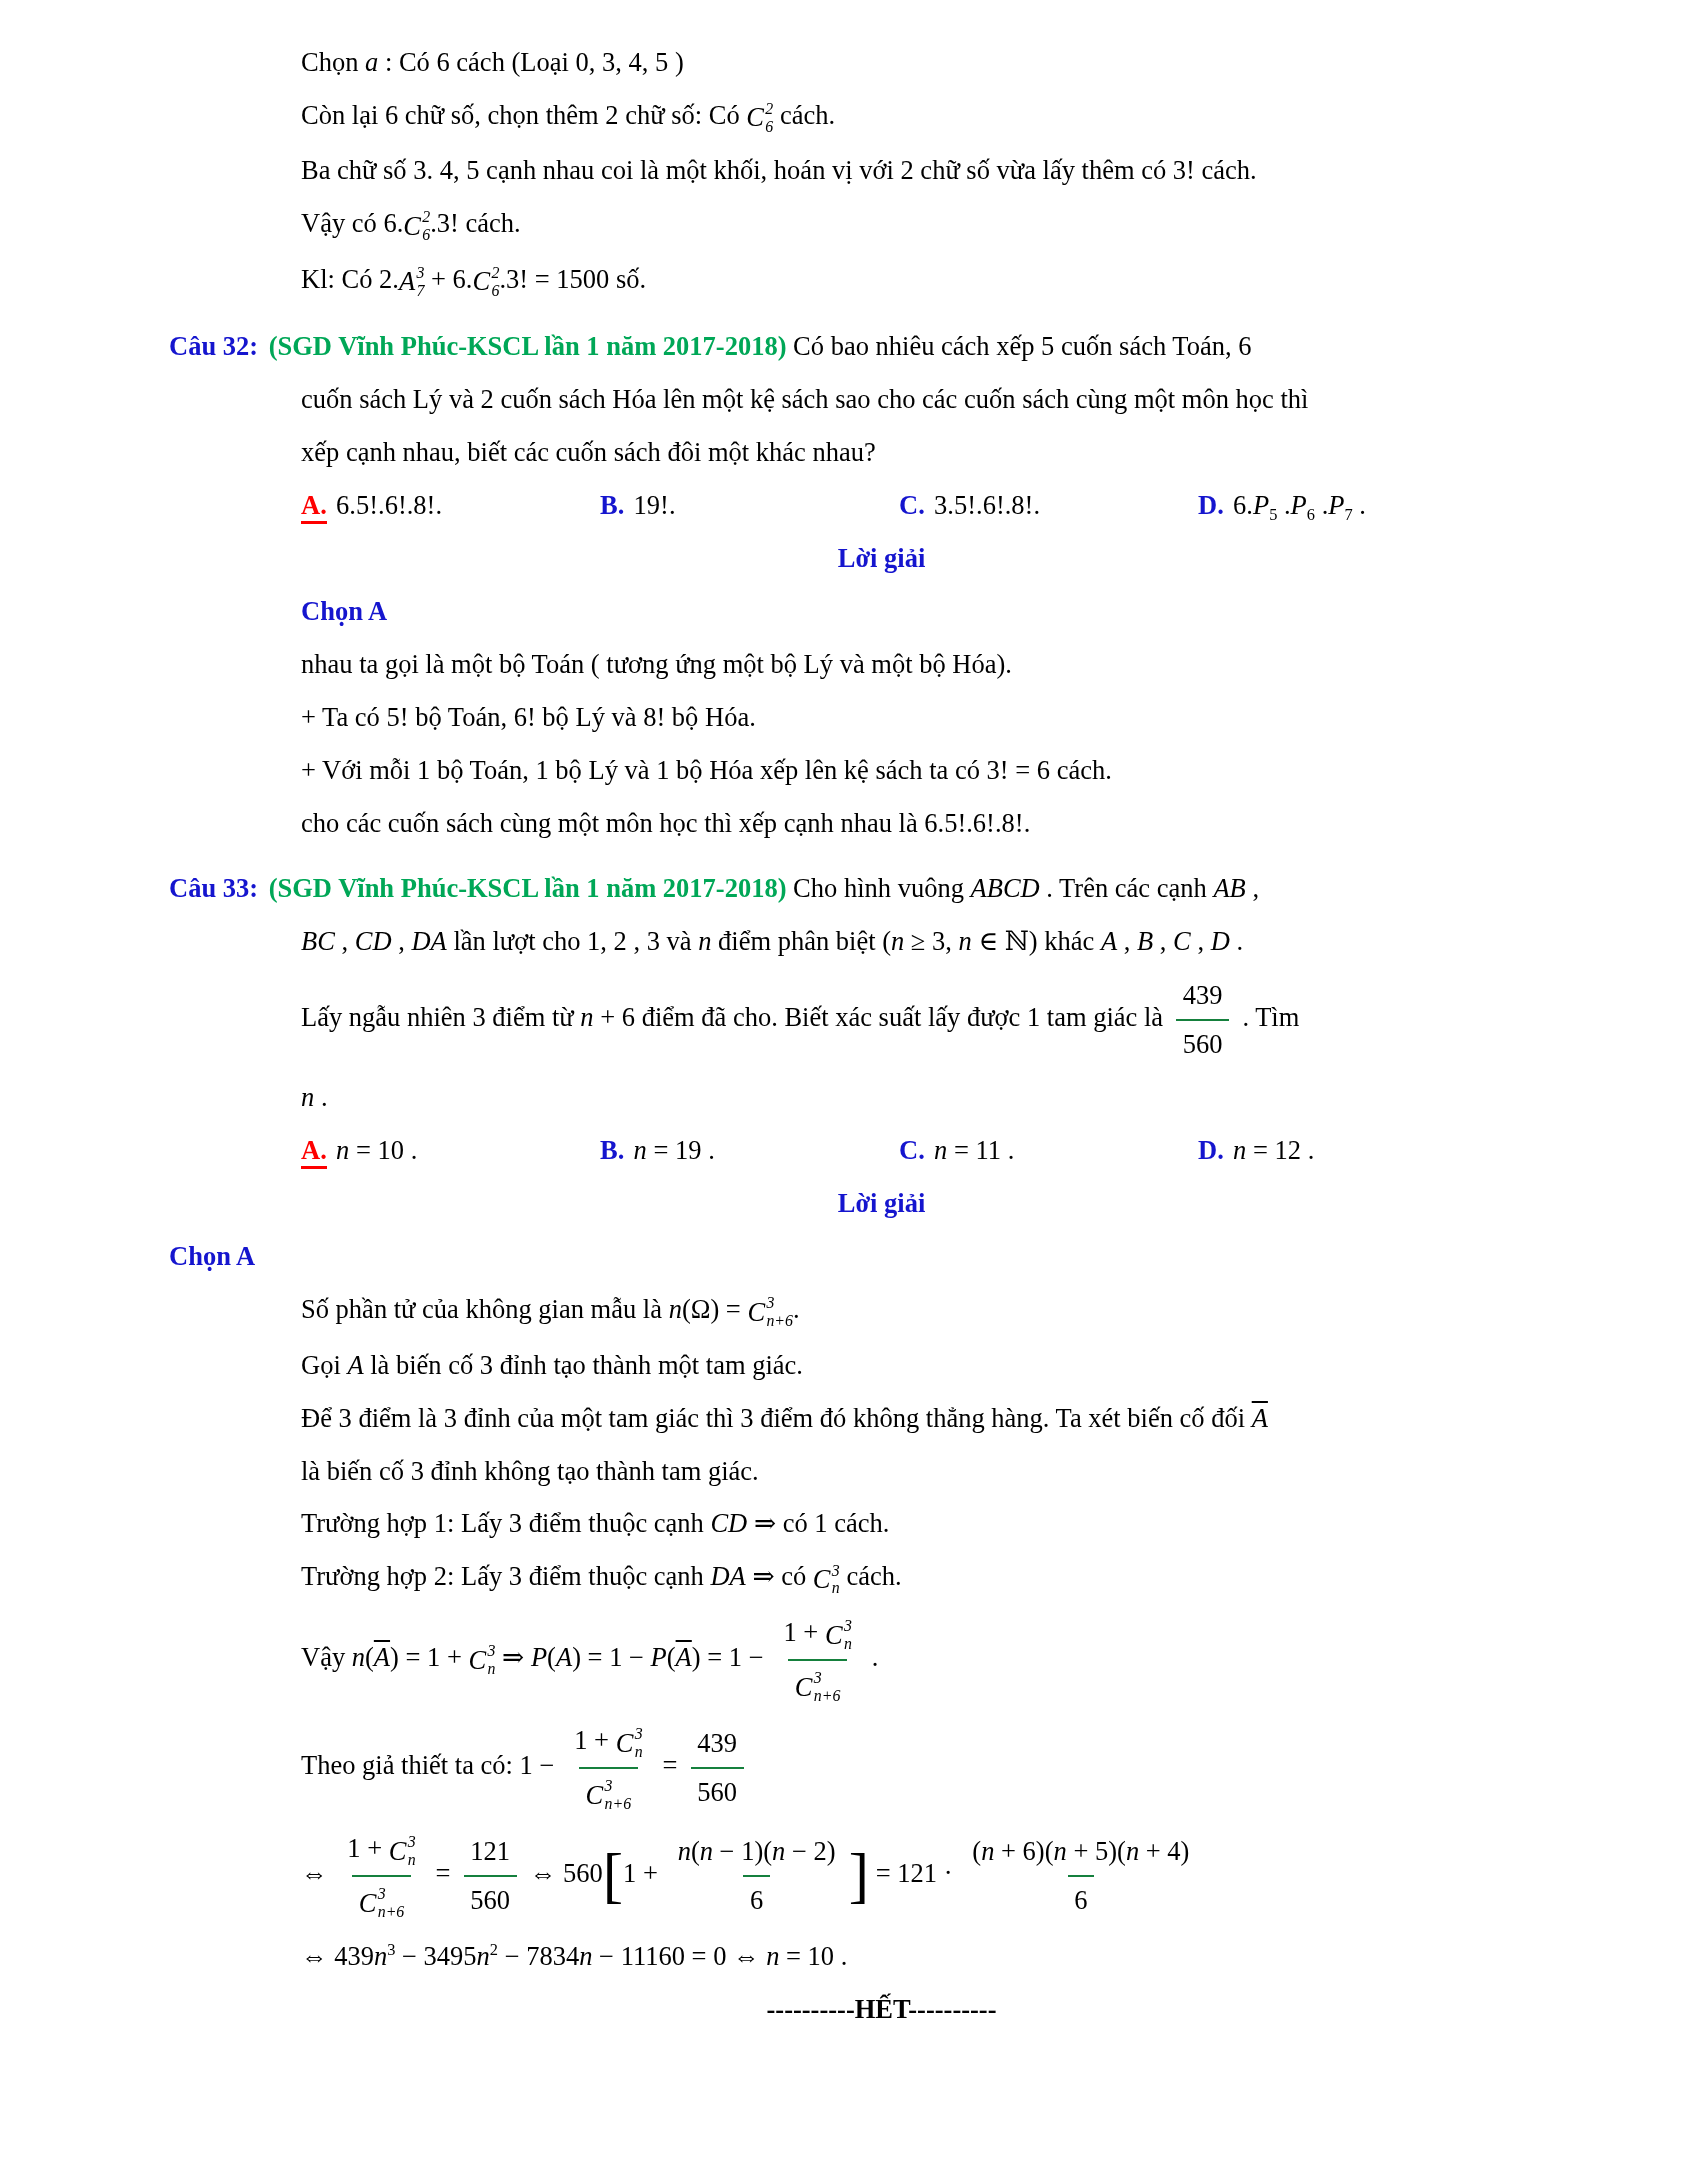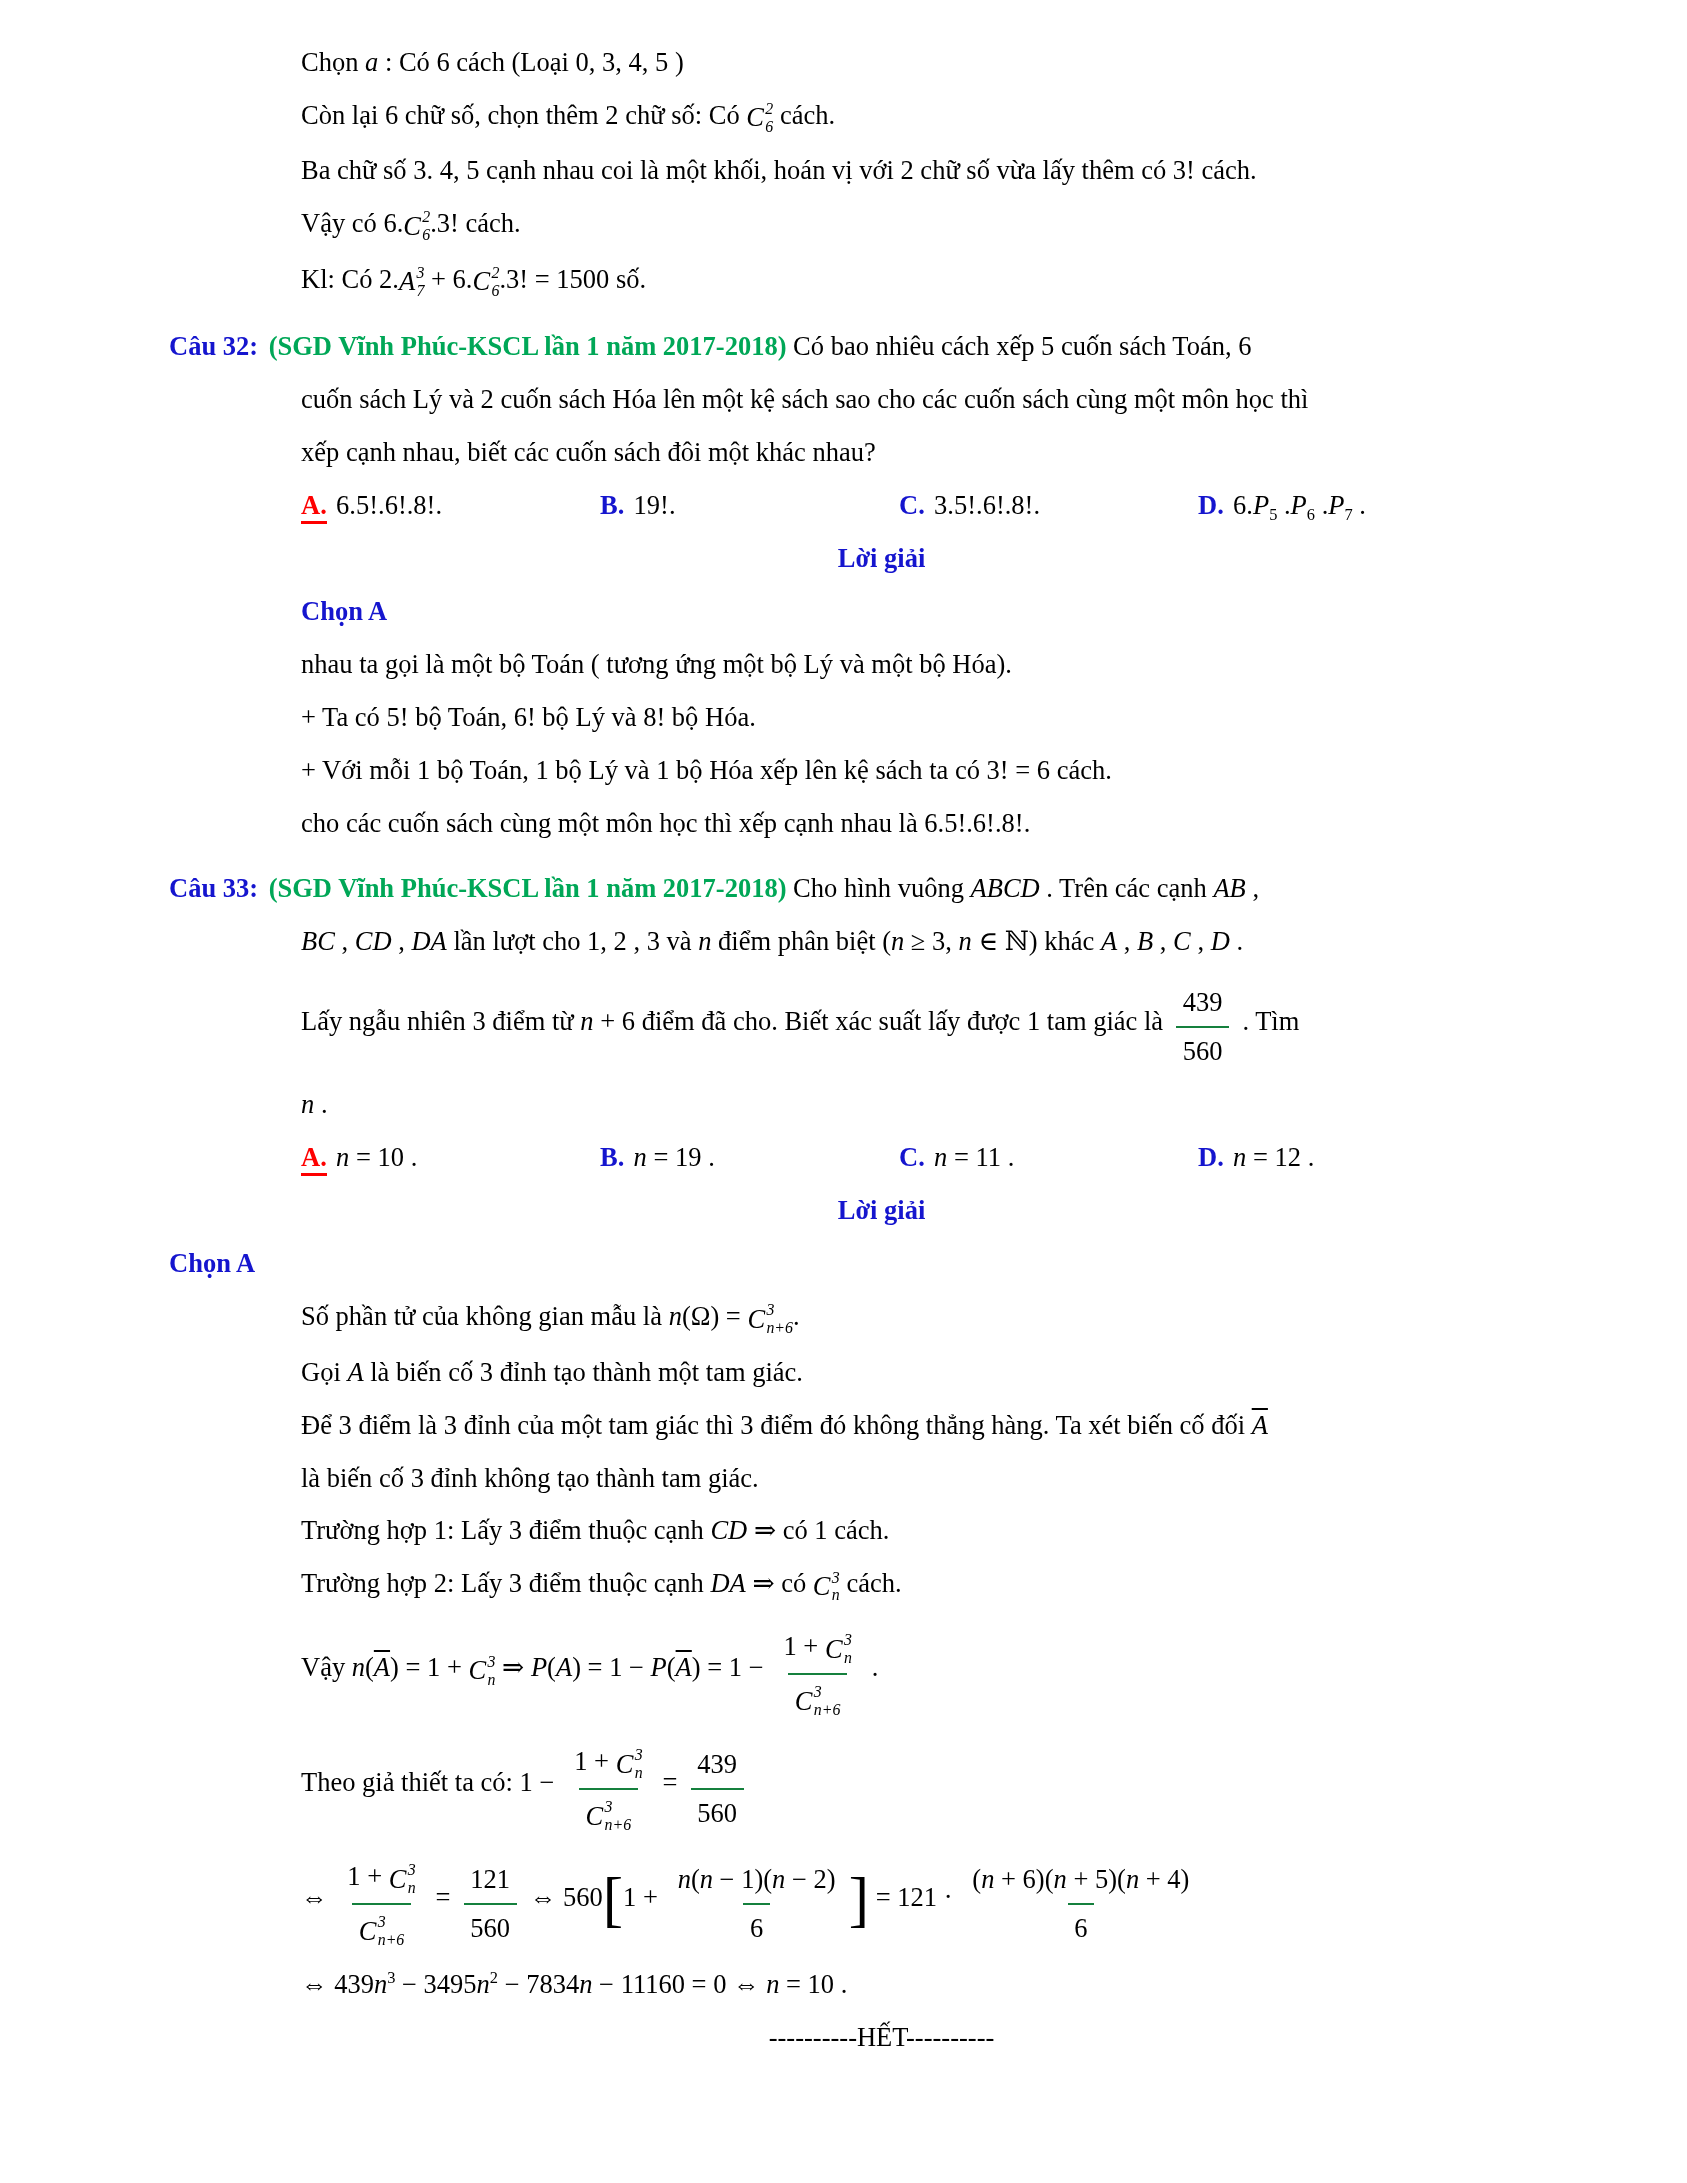--- a/index.html
+++ b/index.html
@@ -15,33 +15,33 @@
   .line.margin { margin-left: 0; }
   .line.center { text-align: center; margin-left: 0; }
   .line.answers { margin-left: 132px; display: flex; align-items: center; }
   .ans-col { width: 299px; flex: 0 0 auto; }
   .ans-col:last-child { width: auto; }
   .ans-letter { color: var(--blue); font-weight: bold; margin-right: 9.3px; }
   .ans-letter.correct { color: var(--red); border-bottom: 3.3px solid var(--red); padding-bottom: 0.7px; }
   .q-label  { color: var(--blue); font-weight: bold; margin-right: 10.6px; }
   .q-source { color: var(--green); font-weight: bold; margin-right: 6.6px; }
   .c-blue  { color: var(--blue); font-weight: bold; }
-  .bd { font-weight: normal; }
+  .bd { font-weight: bold; }
   .it { font-style: italic; }
   .ov { font-style: italic; text-decoration: overline; }
   .sup { vertical-align: super; font-size: 0.62em; line-height: 0; }
   .sub { vertical-align: sub;   font-size: 0.62em; line-height: 0; }
   .ss { display: inline-flex; align-items: center; vertical-align: middle; }
   .ss-base { font-style: italic; }
   .ss-stack { display: inline-flex; flex-direction: column; align-items: flex-start;
               font-size: 0.60em; line-height: 1.12; margin-left: 1.3px; }
   .ss-sup, .ss-sub { display: block; font-style: italic; }
   .frac { display: inline-flex; flex-direction: column; align-items: center;
           vertical-align: middle; margin: 0 6.6px; text-align: center; }
-  .frac > .num { display: block; padding: 0 6.6px 2.6px; margin-top: 7px; }
+  .frac > .num { display: block; padding: 0 6.6px 2.6px; }
   .frac > .den { display: block; border-top: 2px solid #15803d; padding: 2px 6.6px 0; }
   .bigbr { font-size: 2.3em; font-weight: 400; vertical-align: middle; line-height: 0; }
   .gap-md { margin-top: 22.5px; }
   .gap-sm { margin-top: 10.6px; }
 </style>
 </head>
 <body style="--blue: #1515CE; --green: #00A757; --red: #FE0000;">
 
 <div class="doc">
   <div>

